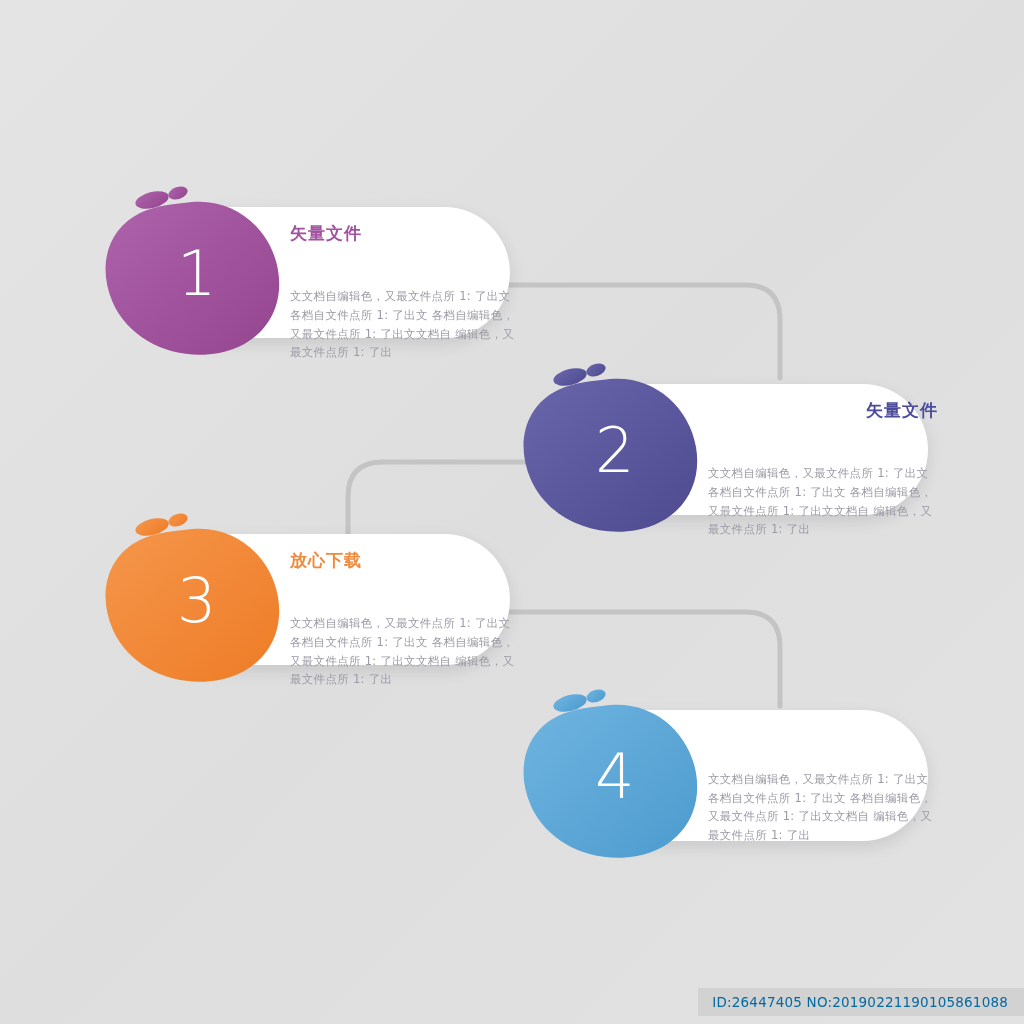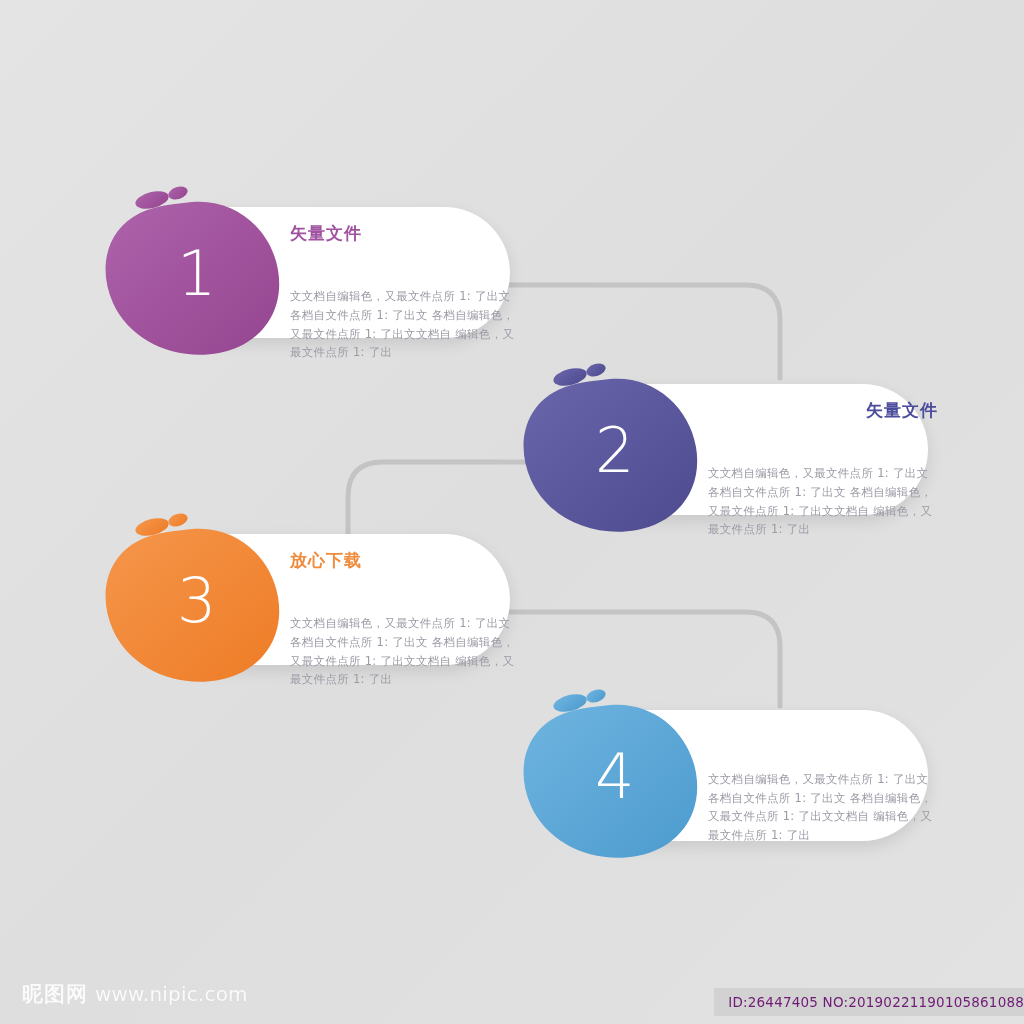--- a/index.html
+++ b/index.html
@@ -111,23 +111,23 @@
     letter-spacing: 0.2px;
     text-shadow: 0 0 1px #c8c8c8;
   }
 
   #id-bar {
     position: absolute;
     right: 0;
     bottom: 8px;
     z-index: 10;
     background: #d2d2d2;
-    color: #701a75;
+    color: #0369a1;
     font-size: 13.5px;
-    padding: 6px 0 6px 14px;
+    padding: 6px 16px 6px 14px;
     letter-spacing: 0.2px;
     white-space: nowrap;
   }
 </style>
 </head>
 <body>
 
 <div id="canvas">
 
   <svg id="connectors" viewBox="0 0 1024 1024" xmlns="http://www.w3.org/2000/svg">
@@ -228,20 +228,16 @@
                  C 80 176 35 156 18 118 C 2 82 12 44 45 28 C 62 20 80 19 97 17 Z" fill="url(#g4)"></path>
       </svg>
       <div class="blob-number" style="left:82px; top:58px;">4</div>
     </div>
 
     <div class="text-block" style="left:195px; top:38px; width:230px;">
       <div class="panel-body">文文档自编辑色，又最文件点所 1: 了出文 各档自文件点所 1: 了出文 各档自编辑色，又最文件点所 1: 了出文文档自 编辑色，又最文件点所 1: 了出</div>
     </div>
   </div>
 
-  <div id="watermark">
-    <span id="wm-logo">昵图网</span>
-    <span id="wm-url">www.nipic.com</span>
-  </div>
 
   <div id="id-bar">ID:26447405 NO:20190221190105861088</div>
 
 </div>
 
 </body></html>

